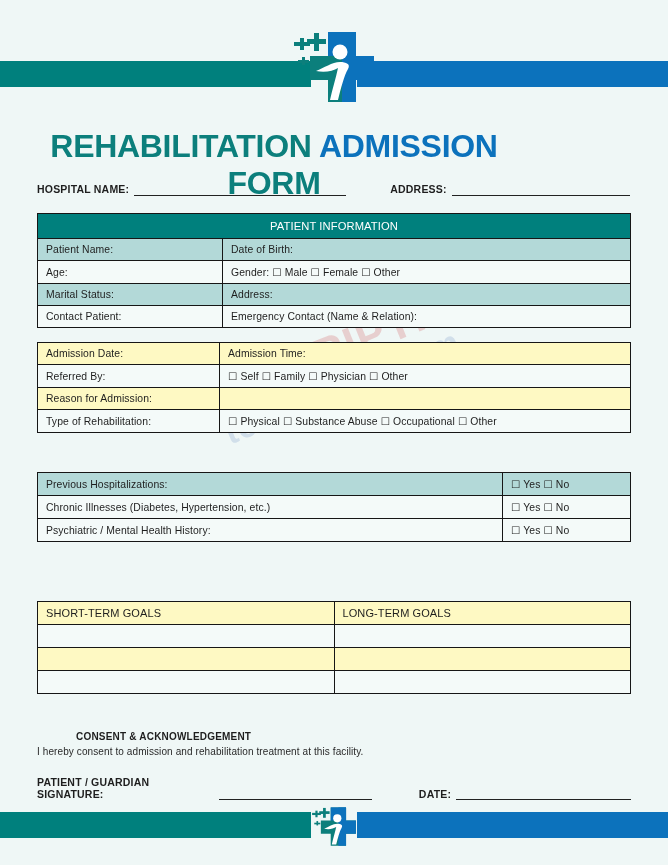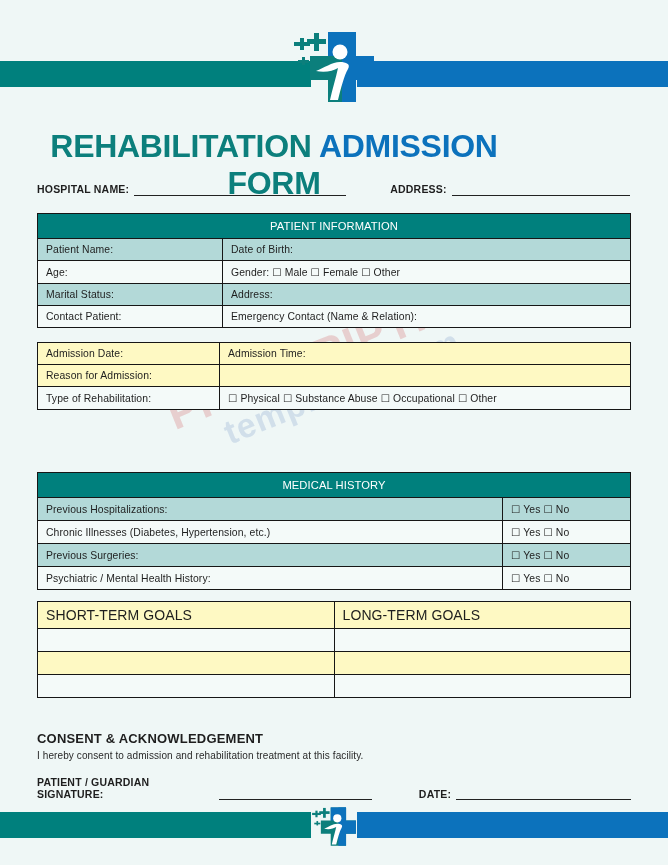--- a/index.html
+++ b/index.html
@@ -131,21 +131,21 @@
     padding: 6px 0 !important;
   }
   .head-teal { background: #00807d; }
   .head-blue { background: #0c72bc; }
 
   .r-teal  { background: #b3d9d8; }
   .r-white { background: #f4faf9; }
   .r-blue  { background: #fef9c3; }
   .r-bwhite{ background: #f4faf9; }
 
-  .colhead { font-weight: bold; font-size: 14px; letter-spacing: 0.3px; }
+  .colhead { font-weight: bold; font-size: 11px; letter-spacing: 0.3px; }
 
   
   #tbl-patient   { top: 213px; }
   #tbl-admission { top: 342px; }
   #tbl-medical   { top: 472px; }
   #tbl-goals     { top: 601px; }
 
   .w-left-1 { width: 185px; margin-top: 24px; }
   .w-left-2 { width: 182px; }
   .w-yesno  { width: 128px; }
@@ -154,25 +154,26 @@
   .empty-row td { height: 23px; }
 
   
   .consent {
     position: absolute;
     left: 37px; top: 731px;
     width: 594px;
     z-index: 3;
   }
   .consent-title {
-    font-size: 13px;
+    font-size: 10px;
     font-weight: bold;
     color: #1e1e1e;
     letter-spacing: 0.2px;
     margin-bottom: 4px;
+    margin-left: 39px;
   }
   .consent-text {
     font-size: 10px;
     color: #2a2a2a;
     letter-spacing: 0.1px;
   }
   .sigrow {
     position: absolute;
     left: 37px; top: 776px;
     width: 594px;
@@ -261,46 +262,43 @@
     </tr>
   </tbody>
     </table>
 
   <table class="tbl" id="tbl-admission">
     <tbody>
     <tr class="r-blue">
       <td class="w-left-2">Admission Date:</td>
       <td>Admission Time:</td>
     </tr>
+    <tr class="r-bwhite">
+      <td class="w-left-2">Referred By:</td>
+      <td>☐ Self ☐ Family ☐ Physician ☐ Other</td>
+    </tr>
     <tr class="r-blue">
       <td class="w-left-2">Reason for Admission:</td>
       <td></td>
     </tr>
     <tr class="r-bwhite">
       <td class="w-left-2">Type of Rehabilitation:</td>
       <td>☐ Physical ☐ Substance Abuse ☐ Occupational ☐ Other</td>
     </tr>
   </tbody>
     </table>
 
   <table class="tbl" id="tbl-medical">
     <tbody>
-        <tr>
-      <td class="sec-head head-teal" colspan="2">MEDICAL HISTORY</td>
-    </tr>
     <tr class="r-teal">
       <td>Previous Hospitalizations:</td>
       <td class="w-yesno">☐ Yes ☐ No</td>
     </tr>
     <tr class="r-white">
       <td>Chronic Illnesses (Diabetes, Hypertension, etc.)</td>
-      <td class="w-yesno">☐ Yes ☐ No</td>
-    </tr>
-    <tr class="r-teal">
-      <td>Previous Surgeries:</td>
       <td class="w-yesno">☐ Yes ☐ No</td>
     </tr>
     <tr class="r-white">
       <td>Psychiatric / Mental Health History:</td>
       <td class="w-yesno">☐ Yes ☐ No</td>
     </tr>
   </tbody>
     </table>
 
   <table class="tbl" id="tbl-goals">

